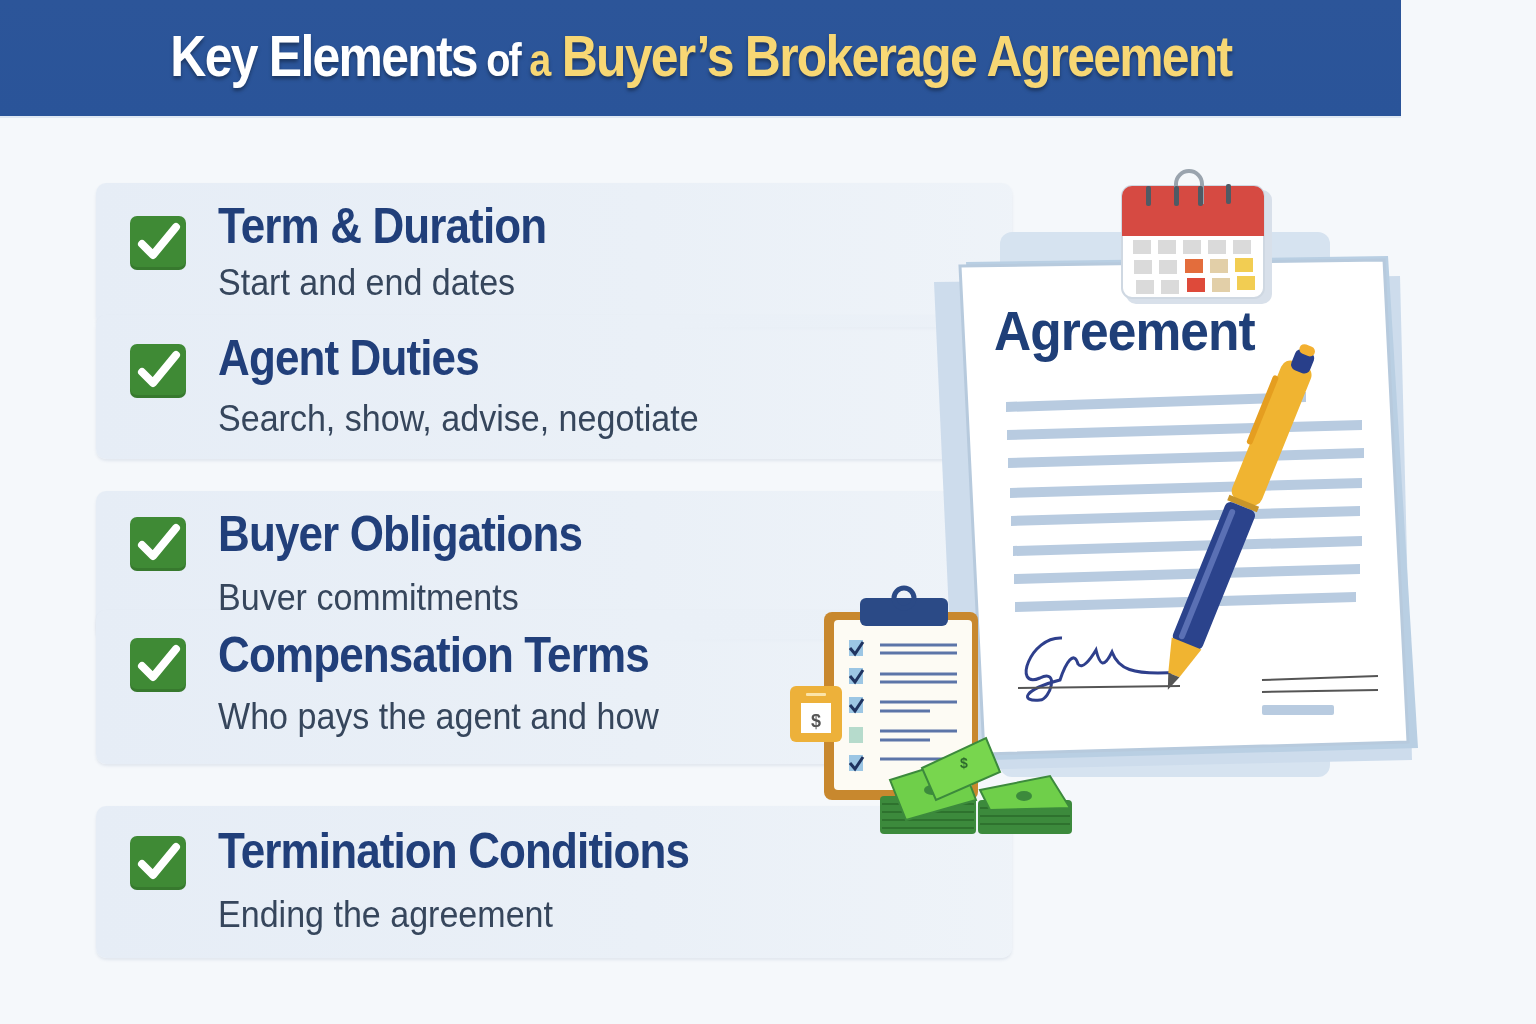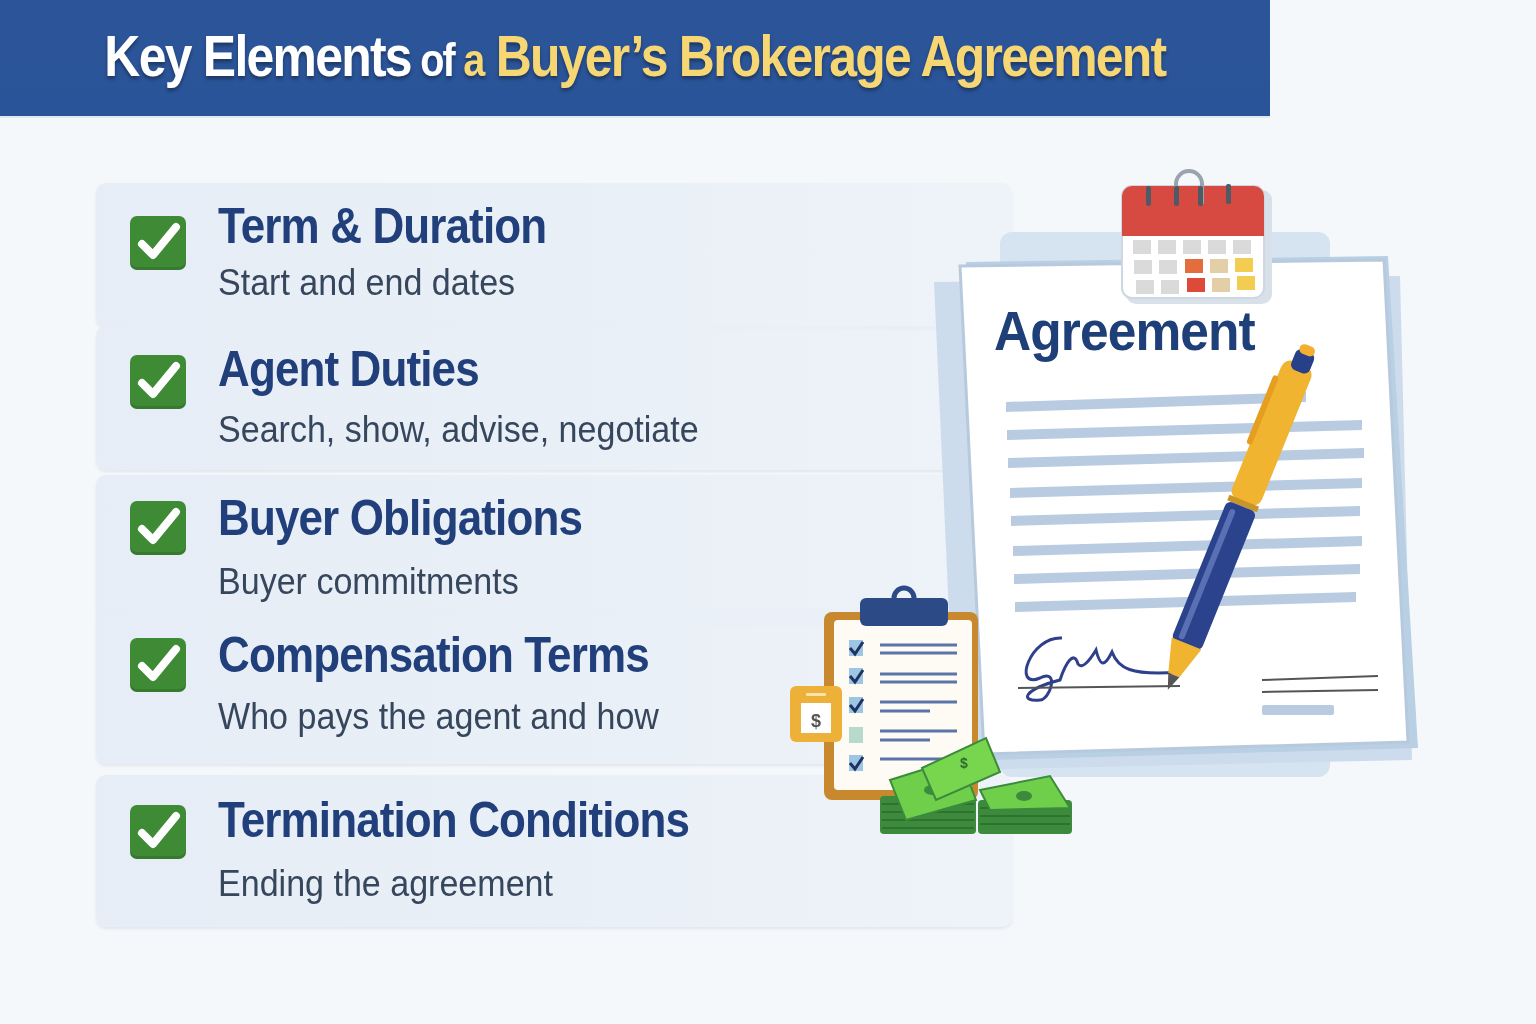--- a/index.html
+++ b/index.html
@@ -3,21 +3,21 @@
   <meta charset="utf-8">
   <style>
     * { margin: 0; padding: 0; box-sizing: border-box; }
     html, body { width: 1536px; height: 1024px; overflow: hidden; }
     body {
       background: #f5f8fb;
       font-family: "Liberation Sans", "DejaVu Sans", sans-serif;
       position: relative;
     }
     .header {
-      position: absolute; left: 0; top: 0; width: 1270px; height: 118px;
+      position: absolute; left: 0; top: 0; width: 1401px; height: 118px;
       background: linear-gradient(180deg, #2c5599 0%, #2a5499 100%);
       display: flex; align-items: center; justify-content: center;
       border-bottom: 2px solid #dfe8f3;
     }
     .title {
       font-family: "Liberation Sans", sans-serif;
       font-weight: bold;
       font-size: 58px;
       letter-spacing: -2px;
       transform: scaleX(0.86);
@@ -79,51 +79,51 @@
   <div class="card" style="top:16px;height:144px;">
     <div class="check" style="top:33px;">
       <svg width="46" height="46" viewBox="0 0 46 46">
           <path d="M6 25 L17 36 L40 8" fill="none" stroke="#ffffff" stroke-width="8" stroke-linecap="round" stroke-linejoin="round"></path>
         </svg>
     </div>
     <div class="card-title" style="top:14px;">Term &amp; Duration</div>
     <div class="card-sub" style="top:79px;">Start and end dates</div>
   </div>
 
-  <div class="card" style="top:159px;height:144px;">
+  <div class="card" style="top:148px;height:144px;">
     <div class="check" style="top:29px;">
       <svg width="46" height="46" viewBox="0 0 46 46">
           <path d="M6 25 L17 36 L40 8" fill="none" stroke="#ffffff" stroke-width="8" stroke-linecap="round" stroke-linejoin="round"></path>
         </svg>
     </div>
     <div class="card-title" style="top:14px;">Agent Duties</div>
     <div class="card-sub" style="top:83px;">Search, show, advise, negotiate</div>
   </div>
 
-  <div class="card" style="top:308px;height:148px;">
+  <div class="card" style="top:324px;height:148px;">
     <div class="check" style="top:26px;">
       <svg width="46" height="46" viewBox="0 0 46 46">
           <path d="M6 25 L17 36 L40 8" fill="none" stroke="#ffffff" stroke-width="8" stroke-linecap="round" stroke-linejoin="round"></path>
         </svg>
     </div>
     <div class="card-title" style="top:14px;">Buyer Obligations</div>
     <div class="card-sub" style="top:86px;">Buyer commitments</div>
   </div>
 
   <div class="card" style="top:443px;height:154px;">
     <div class="check" style="top:28px;">
       <svg width="46" height="46" viewBox="0 0 46 46">
           <path d="M6 25 L17 36 L40 8" fill="none" stroke="#ffffff" stroke-width="8" stroke-linecap="round" stroke-linejoin="round"></path>
         </svg>
     </div>
     <div class="card-title" style="top:16px;">Compensation Terms</div>
     <div class="card-sub" style="top:86px;">Who pays the agent and how</div>
   </div>
 
-  <div class="card" style="top:608px;height:152px;">
+  <div class="card" style="top:639px;height:152px;">
     <div class="check" style="top:30px;">
       <svg width="46" height="46" viewBox="0 0 46 46">
           <path d="M6 25 L17 36 L40 8" fill="none" stroke="#ffffff" stroke-width="8" stroke-linecap="round" stroke-linejoin="round"></path>
         </svg>
     </div>
     <div class="card-title" style="top:16px;">Termination Conditions</div>
     <div class="card-sub" style="top:88px;">Ending the agreement</div>
   </div>
 </div>
 

